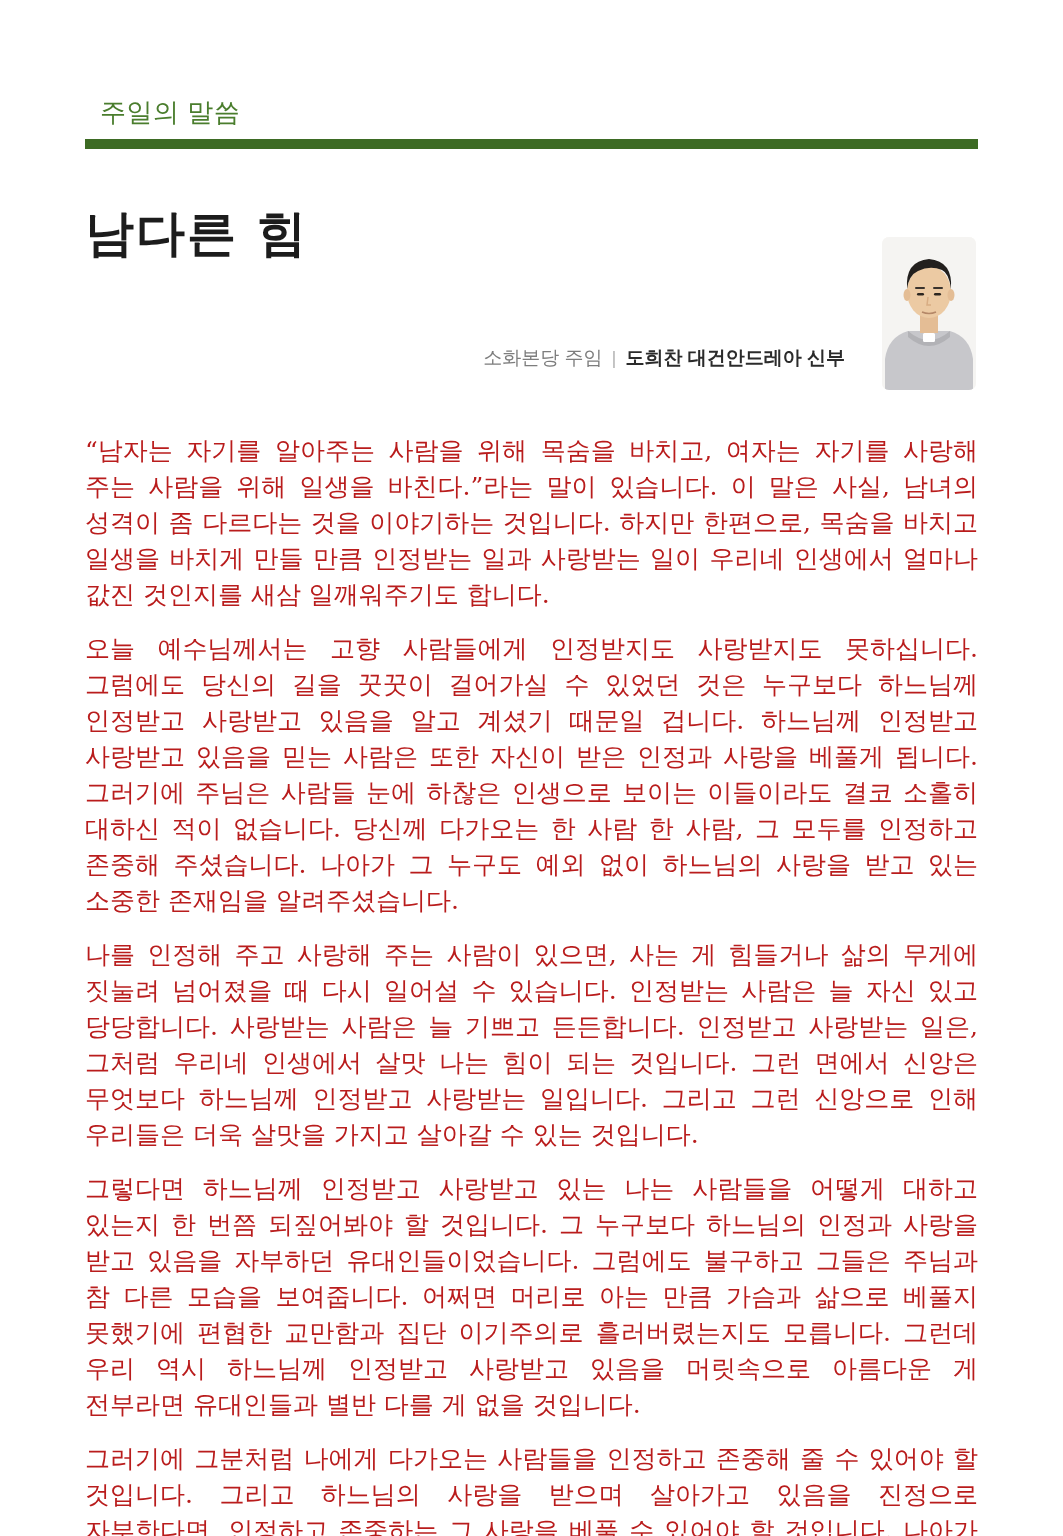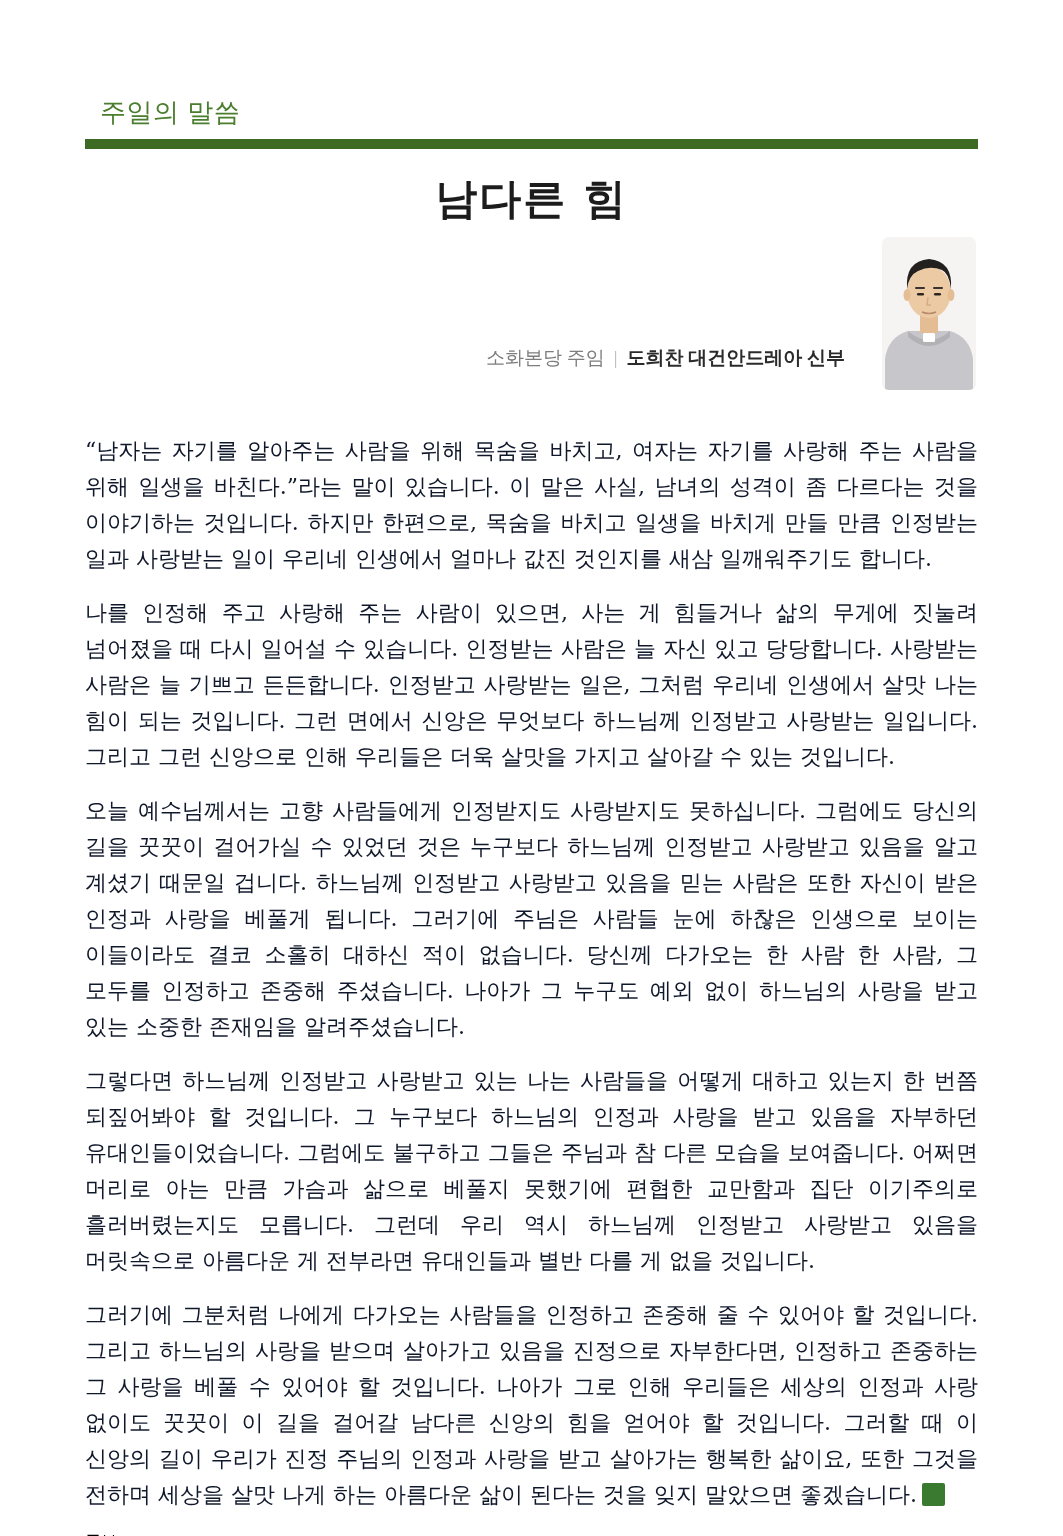--- a/index.html
+++ b/index.html
@@ -28,54 +28,53 @@
   .divider-bar {
     margin-top: 9px;
     height: 10px;
     background: #3d6b24;
   }
   .header-area {
     position: relative;
     height: 284px;
   }
   .article-title {
-    padding-top: 22px;
-    text-align: center;
-    font-size: 42px;
+    padding-top: 52px;
+    font-size: 49px;
     font-weight: 600;
     color: #1c1c1c;
     letter-spacing: 2px;
   }
   .author-line {
     position: absolute;
     top: 196px;
     right: 133px;
     white-space: nowrap;
-    font-family: Liberation Serif, serif;
+    font-family: Liberation Sans, sans-serif;
     font-size: 19px;
   }
   .author-role { color: #7d7d7d; }
   .author-sep { color: #b5b5b5; padding: 0 9px; }
   .author-name { color: #2b2b2b; font-weight: bold; }
   .photo-frame {
     position: absolute;
     top: 88px; right: 2px;
     width: 94px; height: 153px;
     border-radius: 7px;
     overflow: hidden;
     background: #f7f6f4;
   }
   .photo-frame svg { display: block; width: 100%; height: 100%; }
   
   .body-text { margin-top: 0; }
   .para {
-    font-size: 22px;
+    font-size: 25px;
     line-height: 36px;
     text-align: justify;
-    color: #0f172a;
+    color: #b91c1c;
     margin-bottom: 18px;
     word-break: keep-all;
   }
   .para:last-child { margin-bottom: 0; }
   .seal {
     display: inline-block;
     vertical-align: -4px;
     margin-left: 5px;
     width: 23px; height: 23px;
     background: #3a7a30;
@@ -135,22 +134,22 @@
         <rect x="52" y="56" width="7" height="2.4" rx="1.2" fill="#2c2620"></rect>
 
         <path d="M46 60 L45 68 L49 68" stroke="#d8ad83" stroke-width="1.5" fill="none"></path>
         <path d="M40 75 Q47 78 54 75" stroke="#b58868" stroke-width="1.6" fill="none"></path>
       </svg>
     </div>
   </div>
 
   <div class="body-text">
     <p class="para"><span>“남자는 자기를 알아주는 사람을 위해 목숨을 바치고, 여자는 자기를 사랑해 주는 사람을 위해 일생을 바친다.”라는 말이 있습니다. 이 말은 사실, 남녀의 성격이 좀 다르다는 것을 이야기하는 것입니다. 하지만 한편으로, 목숨을 바치고 일생을 바치게 만들 만큼 인정받는 일과 사랑받는 일이 우리네 인생에서 얼마나 값진 것인지를 새삼 일깨워주기도 합니다.</span></p>
+    <p class="para"><span>오늘 예수님께서는 고향 사람들에게 인정받지도 사랑받지도 못하십니다. 그럼에도 당신의 길을 꿋꿋이 걸어가실 수 있었던 것은 누구보다 하느님께 인정받고 사랑받고 있음을 알고 계셨기 때문일 겁니다. 하느님께 인정받고 사랑받고 있음을 믿는 사람은 또한 자신이 받은 인정과 사랑을 베풀게 됩니다. 그러기에 주님은 사람들 눈에 하찮은 인생으로 보이는 이들이라도 결코 소홀히 대하신 적이 없습니다. 당신께 다가오는 한 사람 한 사람, 그 모두를 인정하고 존중해 주셨습니다. 나아가 그 누구도 예외 없이 하느님의 사랑을 받고 있는 소중한 존재임을 알려주셨습니다.</span></p>
     <p class="para"><span>나를 인정해 주고 사랑해 주는 사람이 있으면, 사는 게 힘들거나 삶의 무게에 짓눌려 넘어졌을 때 다시 일어설 수 있습니다. 인정받는 사람은 늘 자신 있고 당당합니다. 사랑받는 사람은 늘 기쁘고 든든합니다. 인정받고 사랑받는 일은, 그처럼 우리네 인생에서 살맛 나는 힘이 되는 것입니다. 그런 면에서 신앙은 무엇보다 하느님께 인정받고 사랑받는 일입니다. 그리고 그런 신앙으로 인해 우리들은 더욱 살맛을 가지고 살아갈 수 있는 것입니다.</span></p>
-    <p class="para"><span>오늘 예수님께서는 고향 사람들에게 인정받지도 사랑받지도 못하십니다. 그럼에도 당신의 길을 꿋꿋이 걸어가실 수 있었던 것은 누구보다 하느님께 인정받고 사랑받고 있음을 알고 계셨기 때문일 겁니다. 하느님께 인정받고 사랑받고 있음을 믿는 사람은 또한 자신이 받은 인정과 사랑을 베풀게 됩니다. 그러기에 주님은 사람들 눈에 하찮은 인생으로 보이는 이들이라도 결코 소홀히 대하신 적이 없습니다. 당신께 다가오는 한 사람 한 사람, 그 모두를 인정하고 존중해 주셨습니다. 나아가 그 누구도 예외 없이 하느님의 사랑을 받고 있는 소중한 존재임을 알려주셨습니다.</span></p>
     <p class="para"><span>그렇다면 하느님께 인정받고 사랑받고 있는 나는 사람들을 어떻게 대하고 있는지 한 번쯤 되짚어봐야 할 것입니다. 그 누구보다 하느님의 인정과 사랑을 받고 있음을 자부하던 유대인들이었습니다. 그럼에도 불구하고 그들은 주님과 참 다른 모습을 보여줍니다. 어쩌면 머리로 아는 만큼 가슴과 삶으로 베풀지 못했기에 편협한 교만함과 집단 이기주의로 흘러버렸는지도 모릅니다. 그런데 우리 역시 하느님께 인정받고 사랑받고 있음을 머릿속으로 아름다운 게 전부라면 유대인들과 별반 다를 게 없을 것입니다.</span></p>
     <p class="para"><span>그러기에 그분처럼 나에게 다가오는 사람들을 인정하고 존중해 줄 수 있어야 할 것입니다. 그리고 하느님의 사랑을 받으며 살아가고 있음을 진정으로 자부한다면, 인정하고 존중하는 그 사랑을 베풀 수 있어야 할 것입니다. 나아가 그로 인해 우리들은 세상의 인정과 사랑 없이도 꿋꿋이 이 길을 걸어갈 남다른 신앙의 힘을 얻어야 할 것입니다. 그러할 때 이 신앙의 길이 우리가 진정 주님의 인정과 사랑을 받고 살아가는 행복한 삶이요, 또한 그것을 전하며 세상을 살맛 나게 하는 아름다운 삶이 된다는 것을 잊지 말았으면 좋겠습니다.</span><span class="seal"></span></p>
       <div>주보</div>
       <p></p>
   </div>
 
   <div class="footer-divider"></div>
 
 </div>
 

